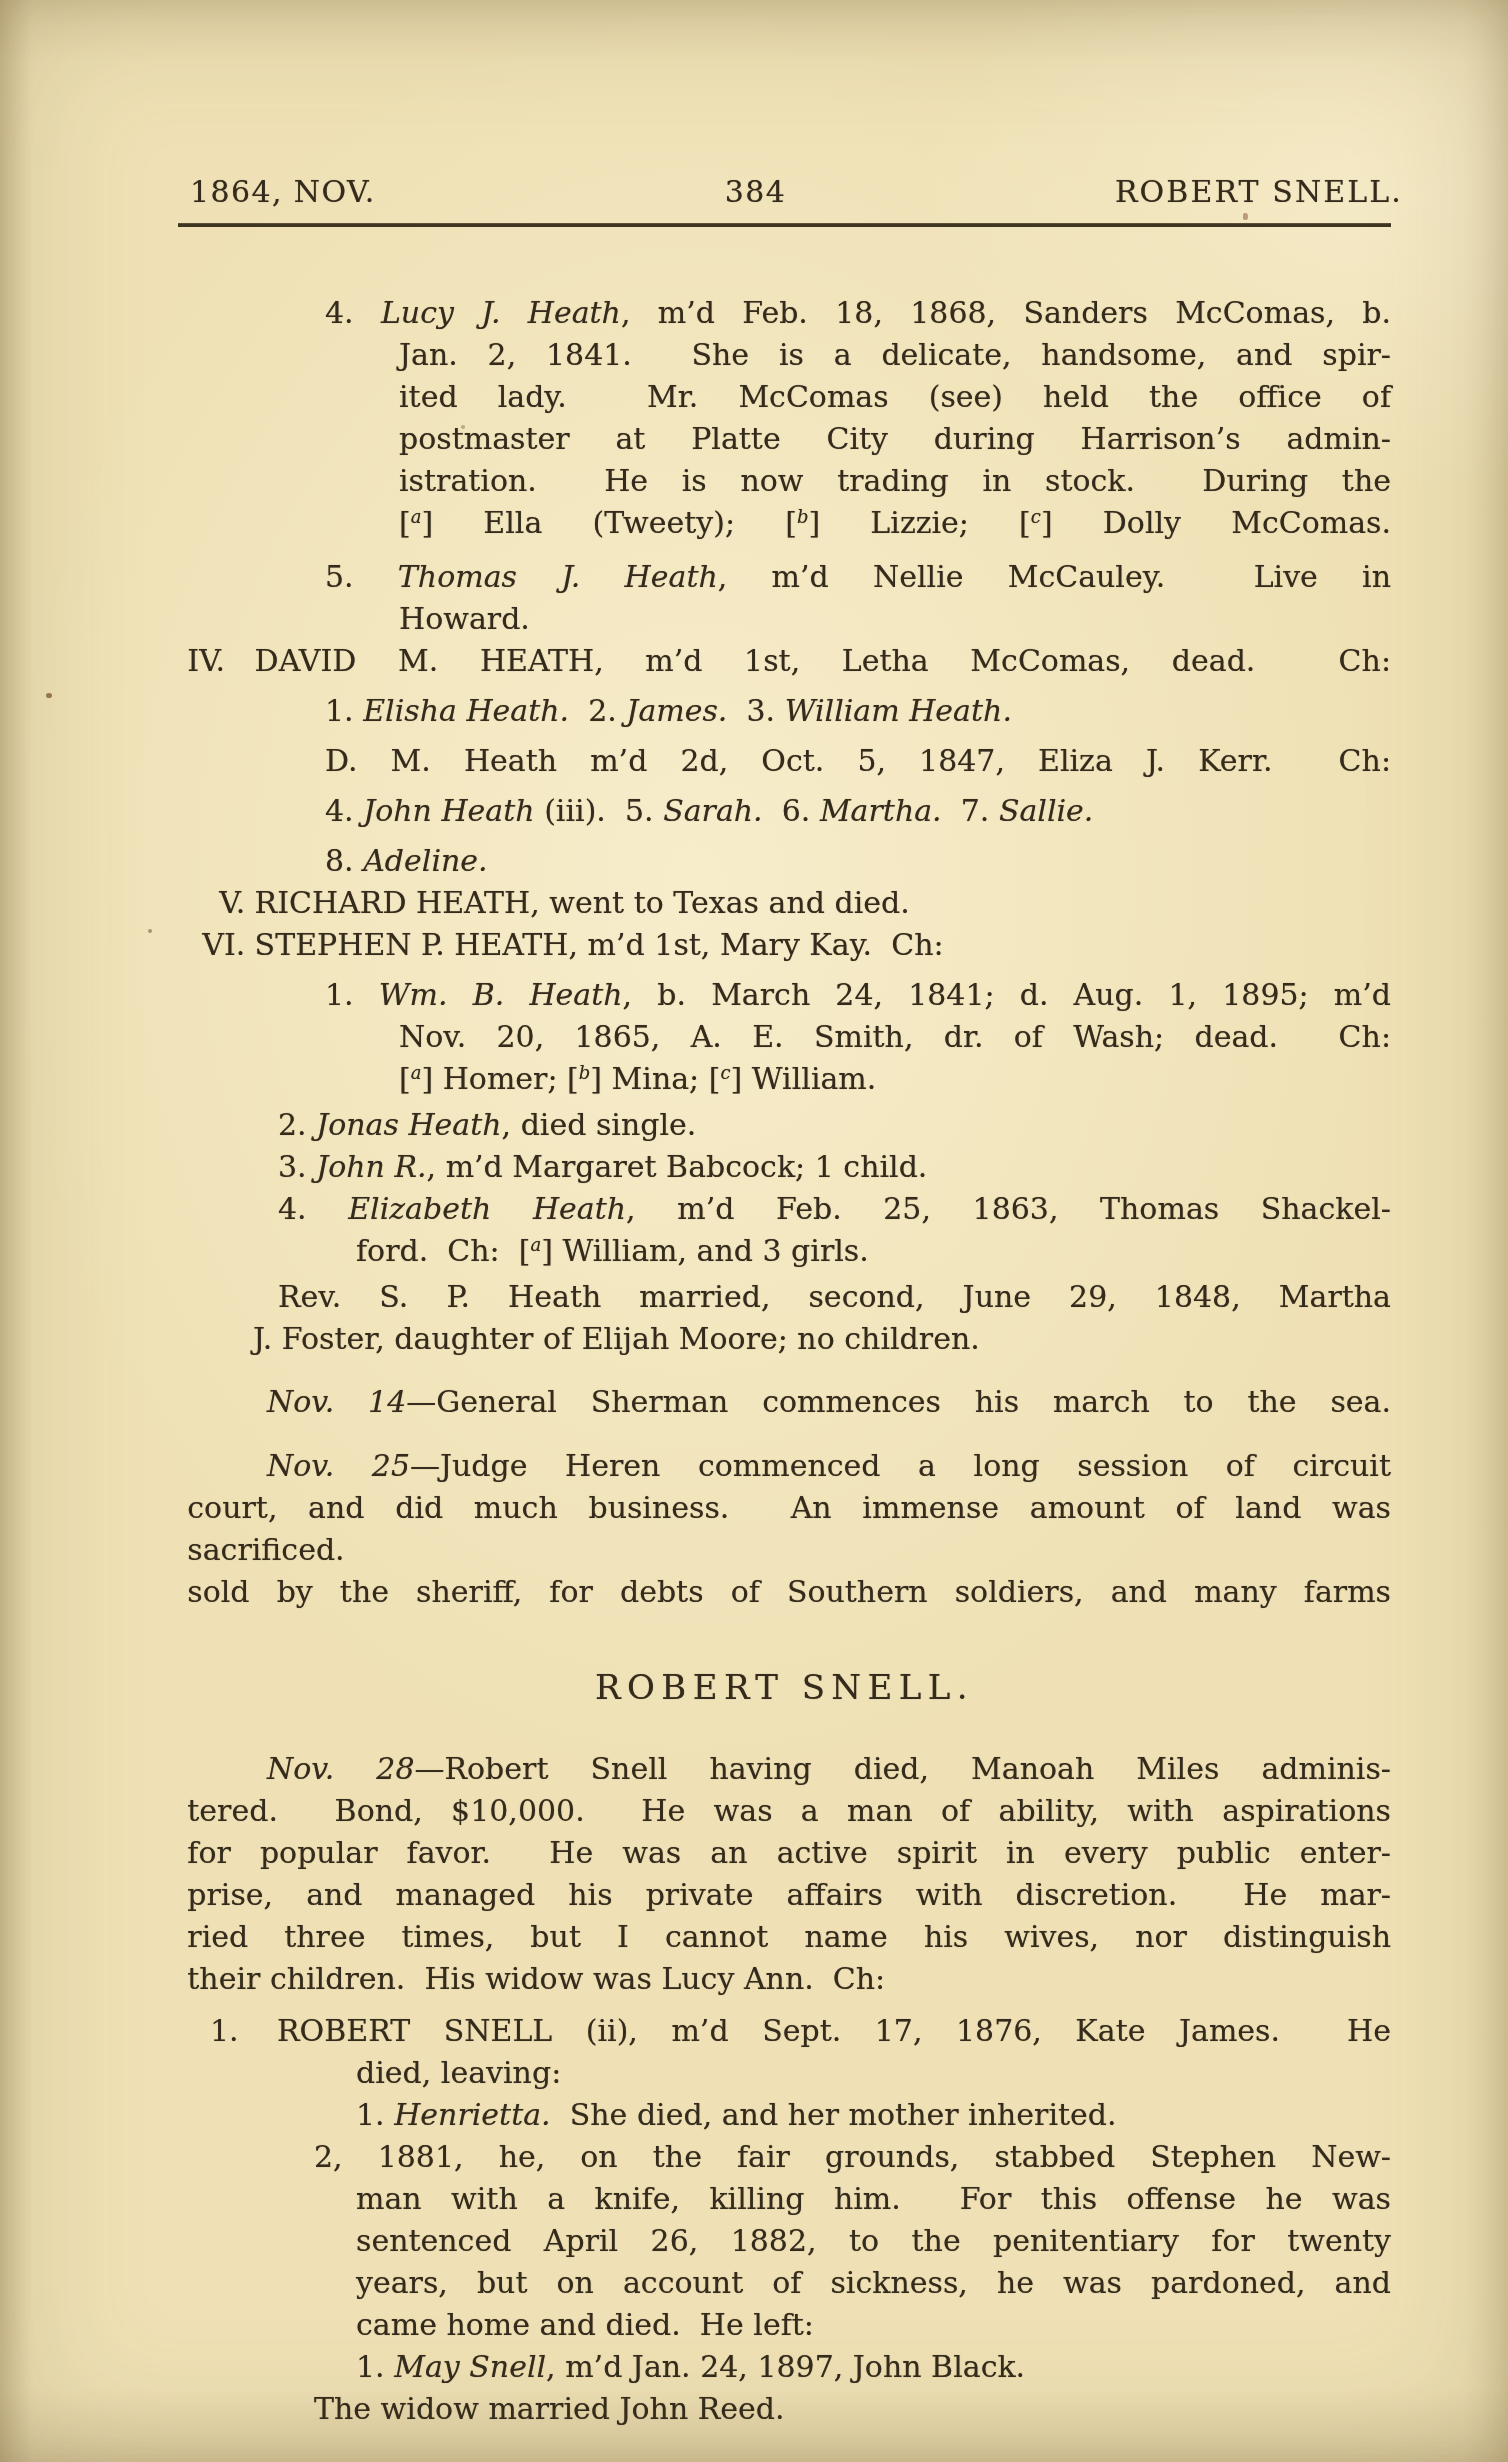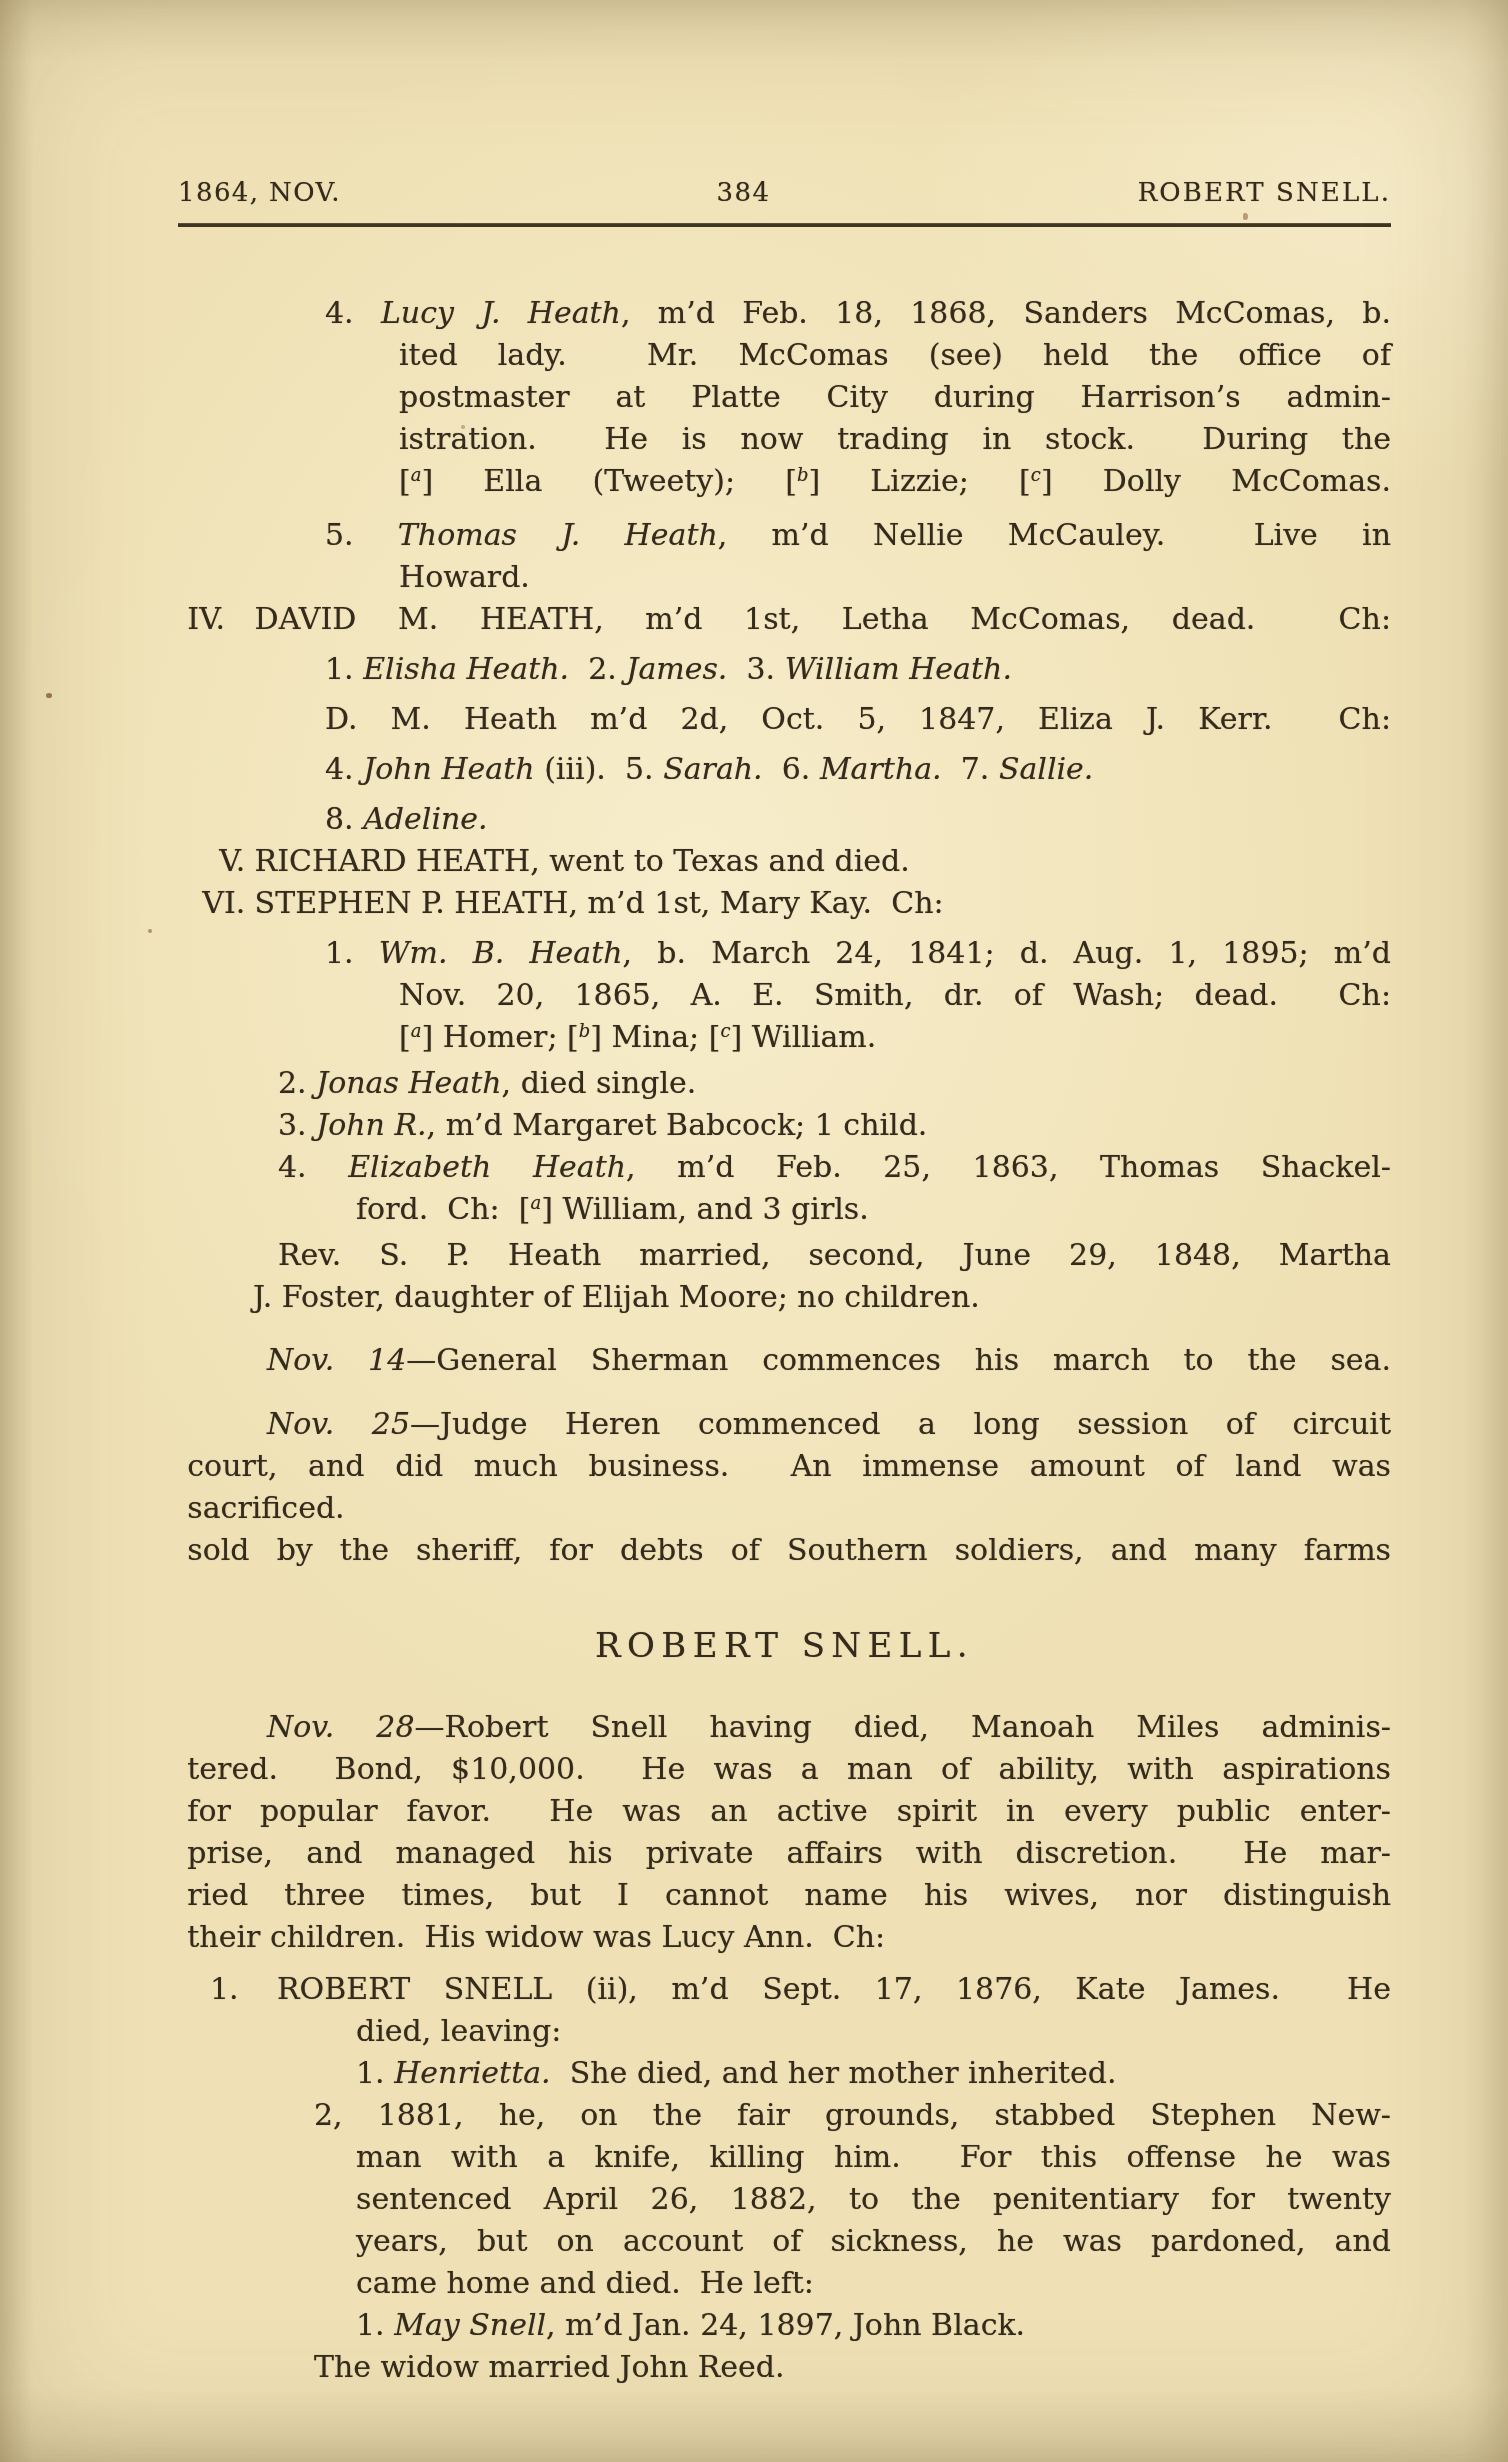--- a/index.html
+++ b/index.html
@@ -18,23 +18,23 @@
   }
   .vignette{position:absolute;inset:0;pointer-events:none;
     box-shadow:inset 0 0 143px rgba(95,75,35,0.22), inset 0 0 28.5px rgba(95,75,35,0.12);}
   .speck{position:absolute;border-radius:50%;pointer-events:none;}
   .speck.s1{left:46px;top:693px;width:6.4px;height:5px;background:rgba(122,90,44,0.75);}
   .speck.s2{left:148px;top:929px;width:4.3px;height:4.3px;background:rgba(110,85,50,0.55);}
   .speck.s3{left:1243px;top:213px;width:5px;height:7.1px;background:rgba(120,60,30,0.45);border-radius:40% 60% 60% 40%;}
   .speck.s4{left:461px;top:425px;width:3.6px;height:3.6px;background:rgba(110,85,50,0.4);}
 
   .pageheader{
-    position:absolute;left:178px;top:174px;width:1213px;
+    position:absolute;left:190px;top:174px;width:1213px;
     display:grid;grid-template-columns:1fr auto 1fr;align-items:baseline;
-    font-size:26px;line-height:36px;letter-spacing:1.4px;
+    font-size:30px;line-height:36px;letter-spacing:1.4px;
     text-shadow:0 0 0.9px rgba(55,43,25,0.55);
   }
   .pageheader .hl{text-align:left;}
   .pageheader .hc{transform:translateX(-41px);}
   .pageheader .hr{text-align:right;letter-spacing:2.1px;}
   .rule{
     position:absolute;left:178px;top:223px;width:1213px;height:3.6px;
     background:linear-gradient(180deg,#6b6046 0%, #3e3522 35%, #3e3522 100%);
   }
 
@@ -71,20 +71,21 @@
   <div class="pageheader">
     <span class="hl">1864, NOV.</span>
     <span class="hc">384</span>
     <span class="hr">ROBERT SNELL.</span>
   </div>
   <div class="rule"></div>
 
   <div class="textblock">
     <div>
         <div class="line item2 j"><span class="n">4. </span><span class="i">Lucy J. Heath</span><span class="n">, m’d Feb. 18, 1868, Sanders McComas, b.</span></div>
+        <div class="line cont2 j"><span class="n">Jan. 2, 1841.  She is a delicate, handsome, and spir-</span></div>
         <div class="line cont2 j"><span class="n">ited lady.  Mr. McComas (see) held the office of</span></div>
         <div class="line cont2 j"><span class="n">postmaster at Platte City during Harrison’s admin-</span></div>
         <div class="line cont2 j"><span class="n">istration.  He is now trading in stock.  During the</span></div>
         <div class="line cont2 j"><span class="n">[</span><span class="sup">a</span><span class="n">] Ella (Tweety); [</span><span class="sup">b</span><span class="n">] Lizzie; [</span><span class="sup">c</span><span class="n">] Dolly McComas.</span></div>
         <div class="line item2 j"><span class="n">5. </span><span class="i">Thomas J. Heath</span><span class="n">, m’d Nellie McCauley.  Live in</span></div>
         <div class="line cont2"><span class="n">Howard.</span></div>
         <div class="line roman j"><span class="rn">IV.</span><span class="n">DAVID M. HEATH, m’d 1st, Letha McComas, dead.  Ch:</span></div>
         <div class="line item2"><span class="n">1. </span><span class="i">Elisha Heath.</span><span class="n">  2. </span><span class="i">James.</span><span class="n">  3. </span><span class="i">William Heath.</span></div>
         <div class="line item2 j"><span class="n">D. M. Heath m’d 2d, Oct. 5, 1847, Eliza J. Kerr.  Ch:</span></div>
         <div class="line item2"><span class="n">4. </span><span class="i">John Heath</span><span class="n"> (iii).  5. </span><span class="i">Sarah.</span><span class="n">  6. </span><span class="i">Martha.</span><span class="n">  7. </span><span class="i">Sallie.</span></div>

